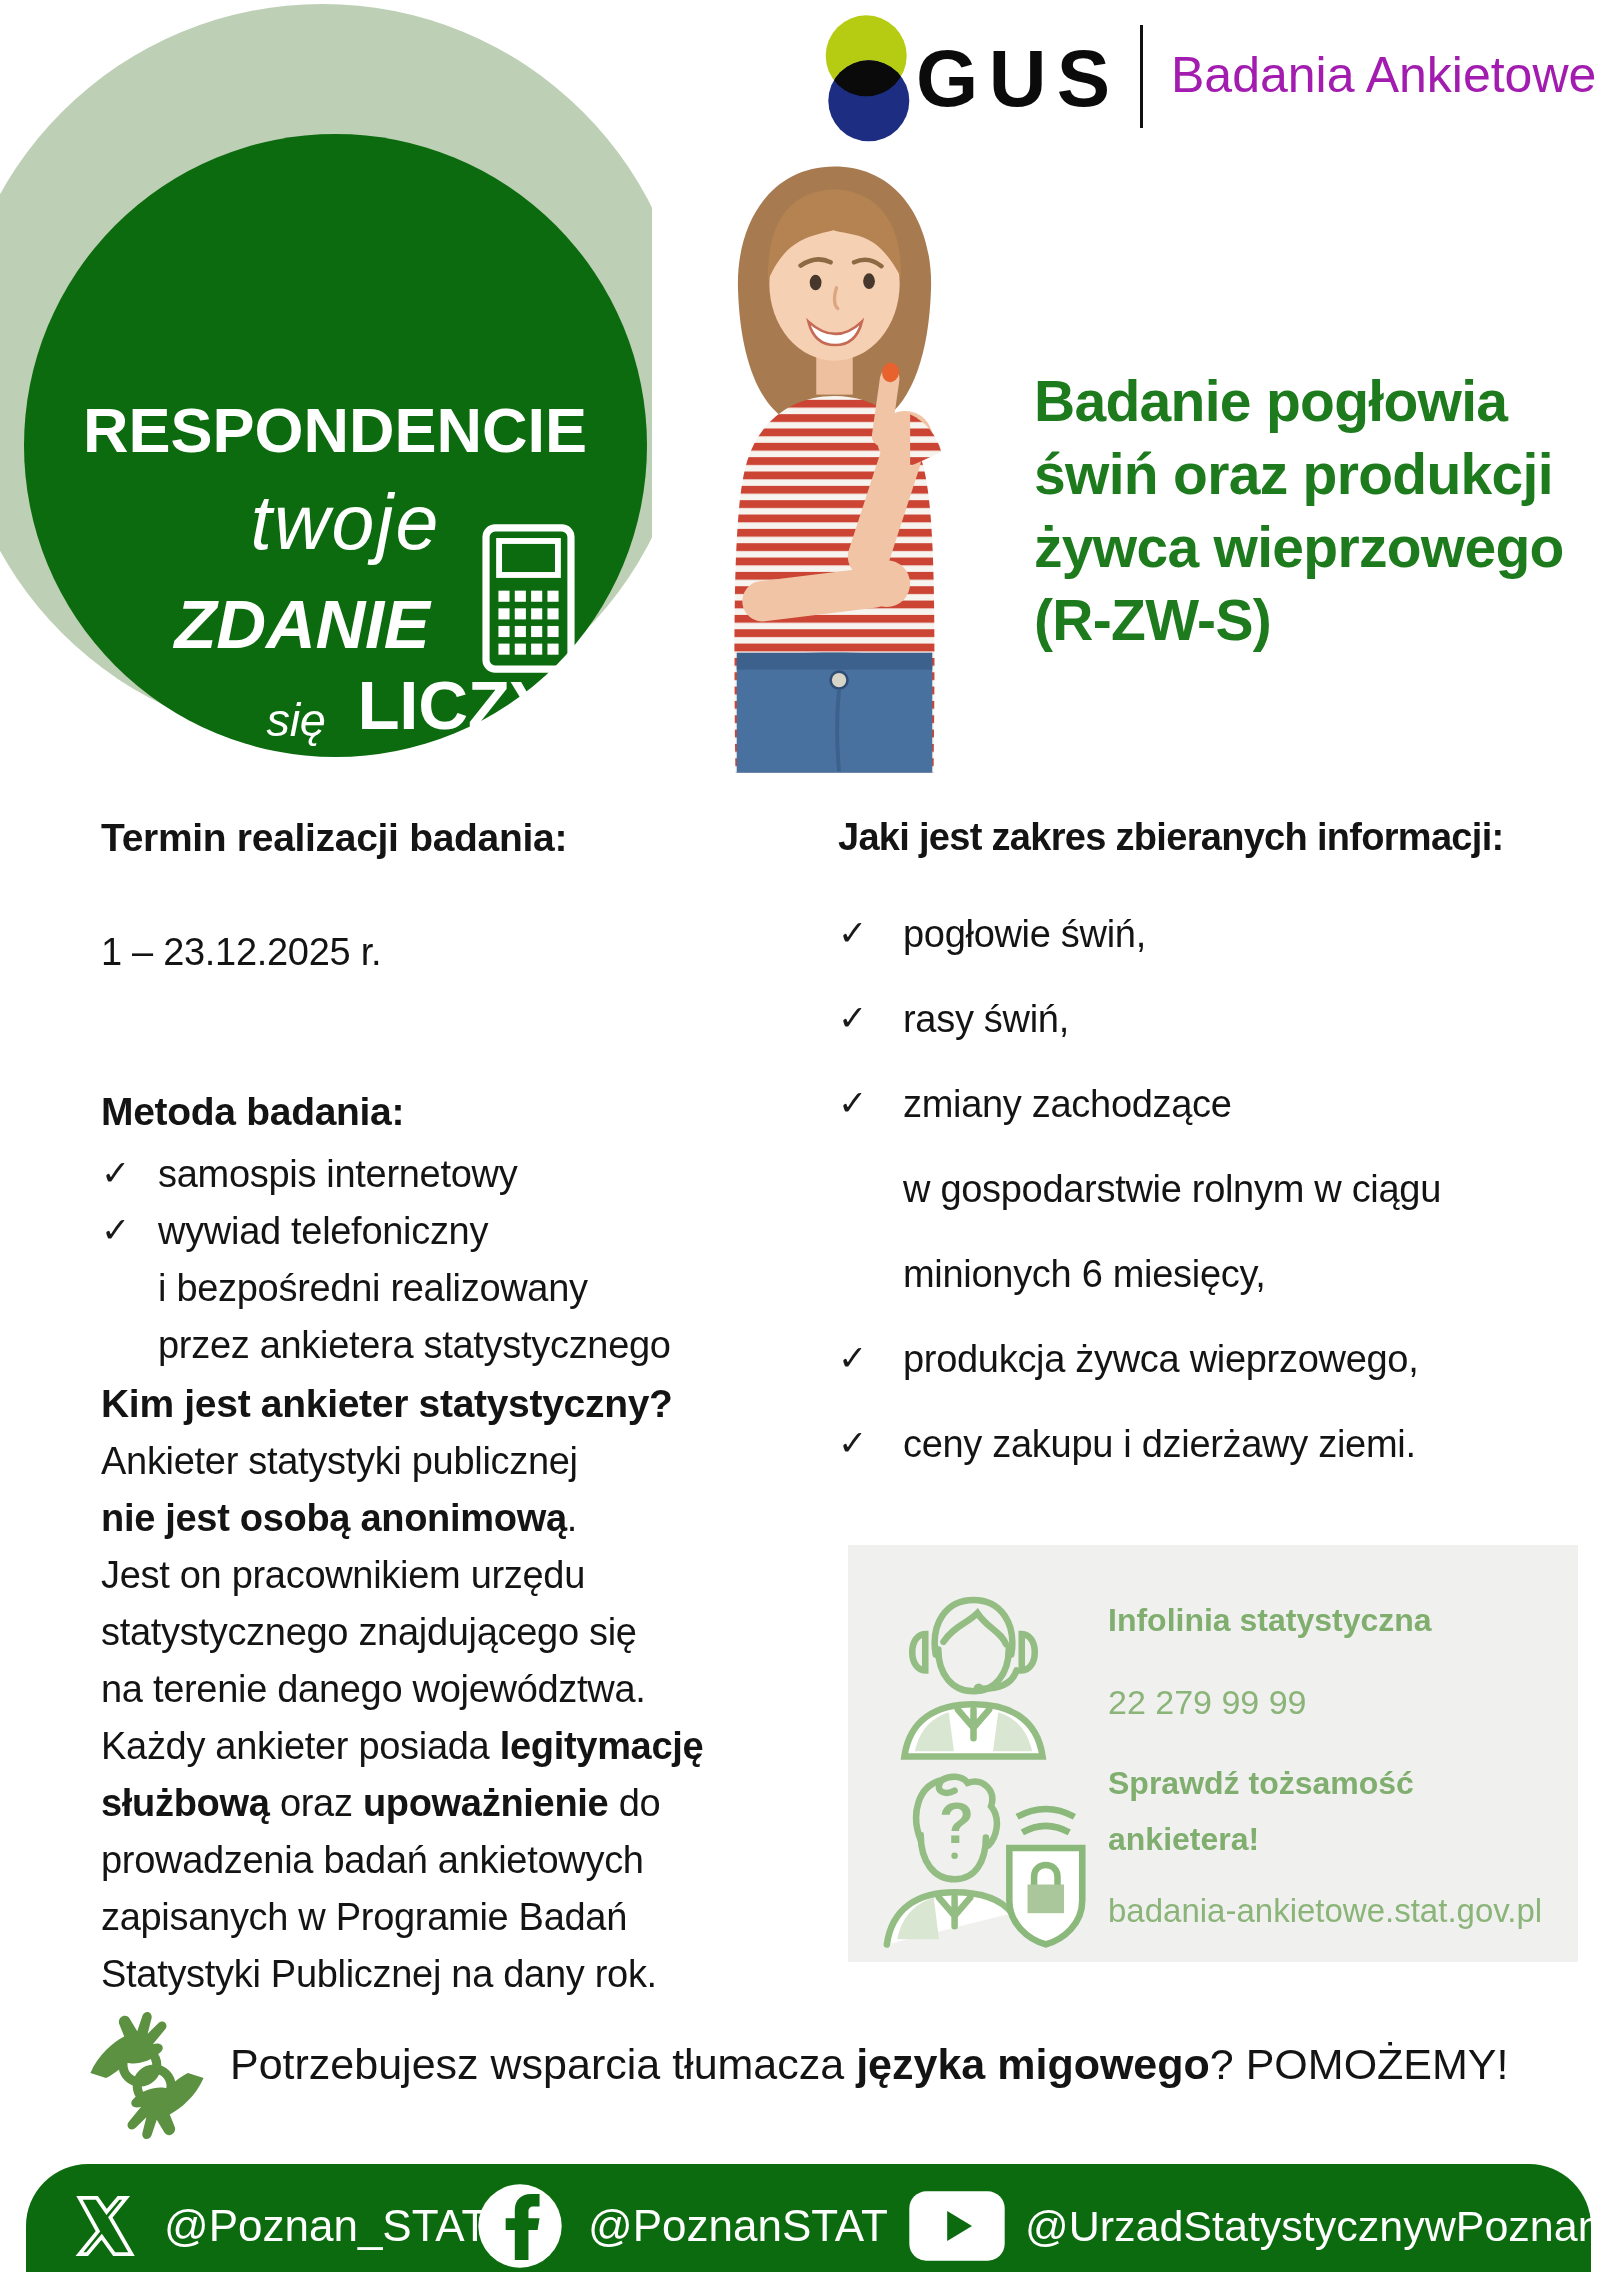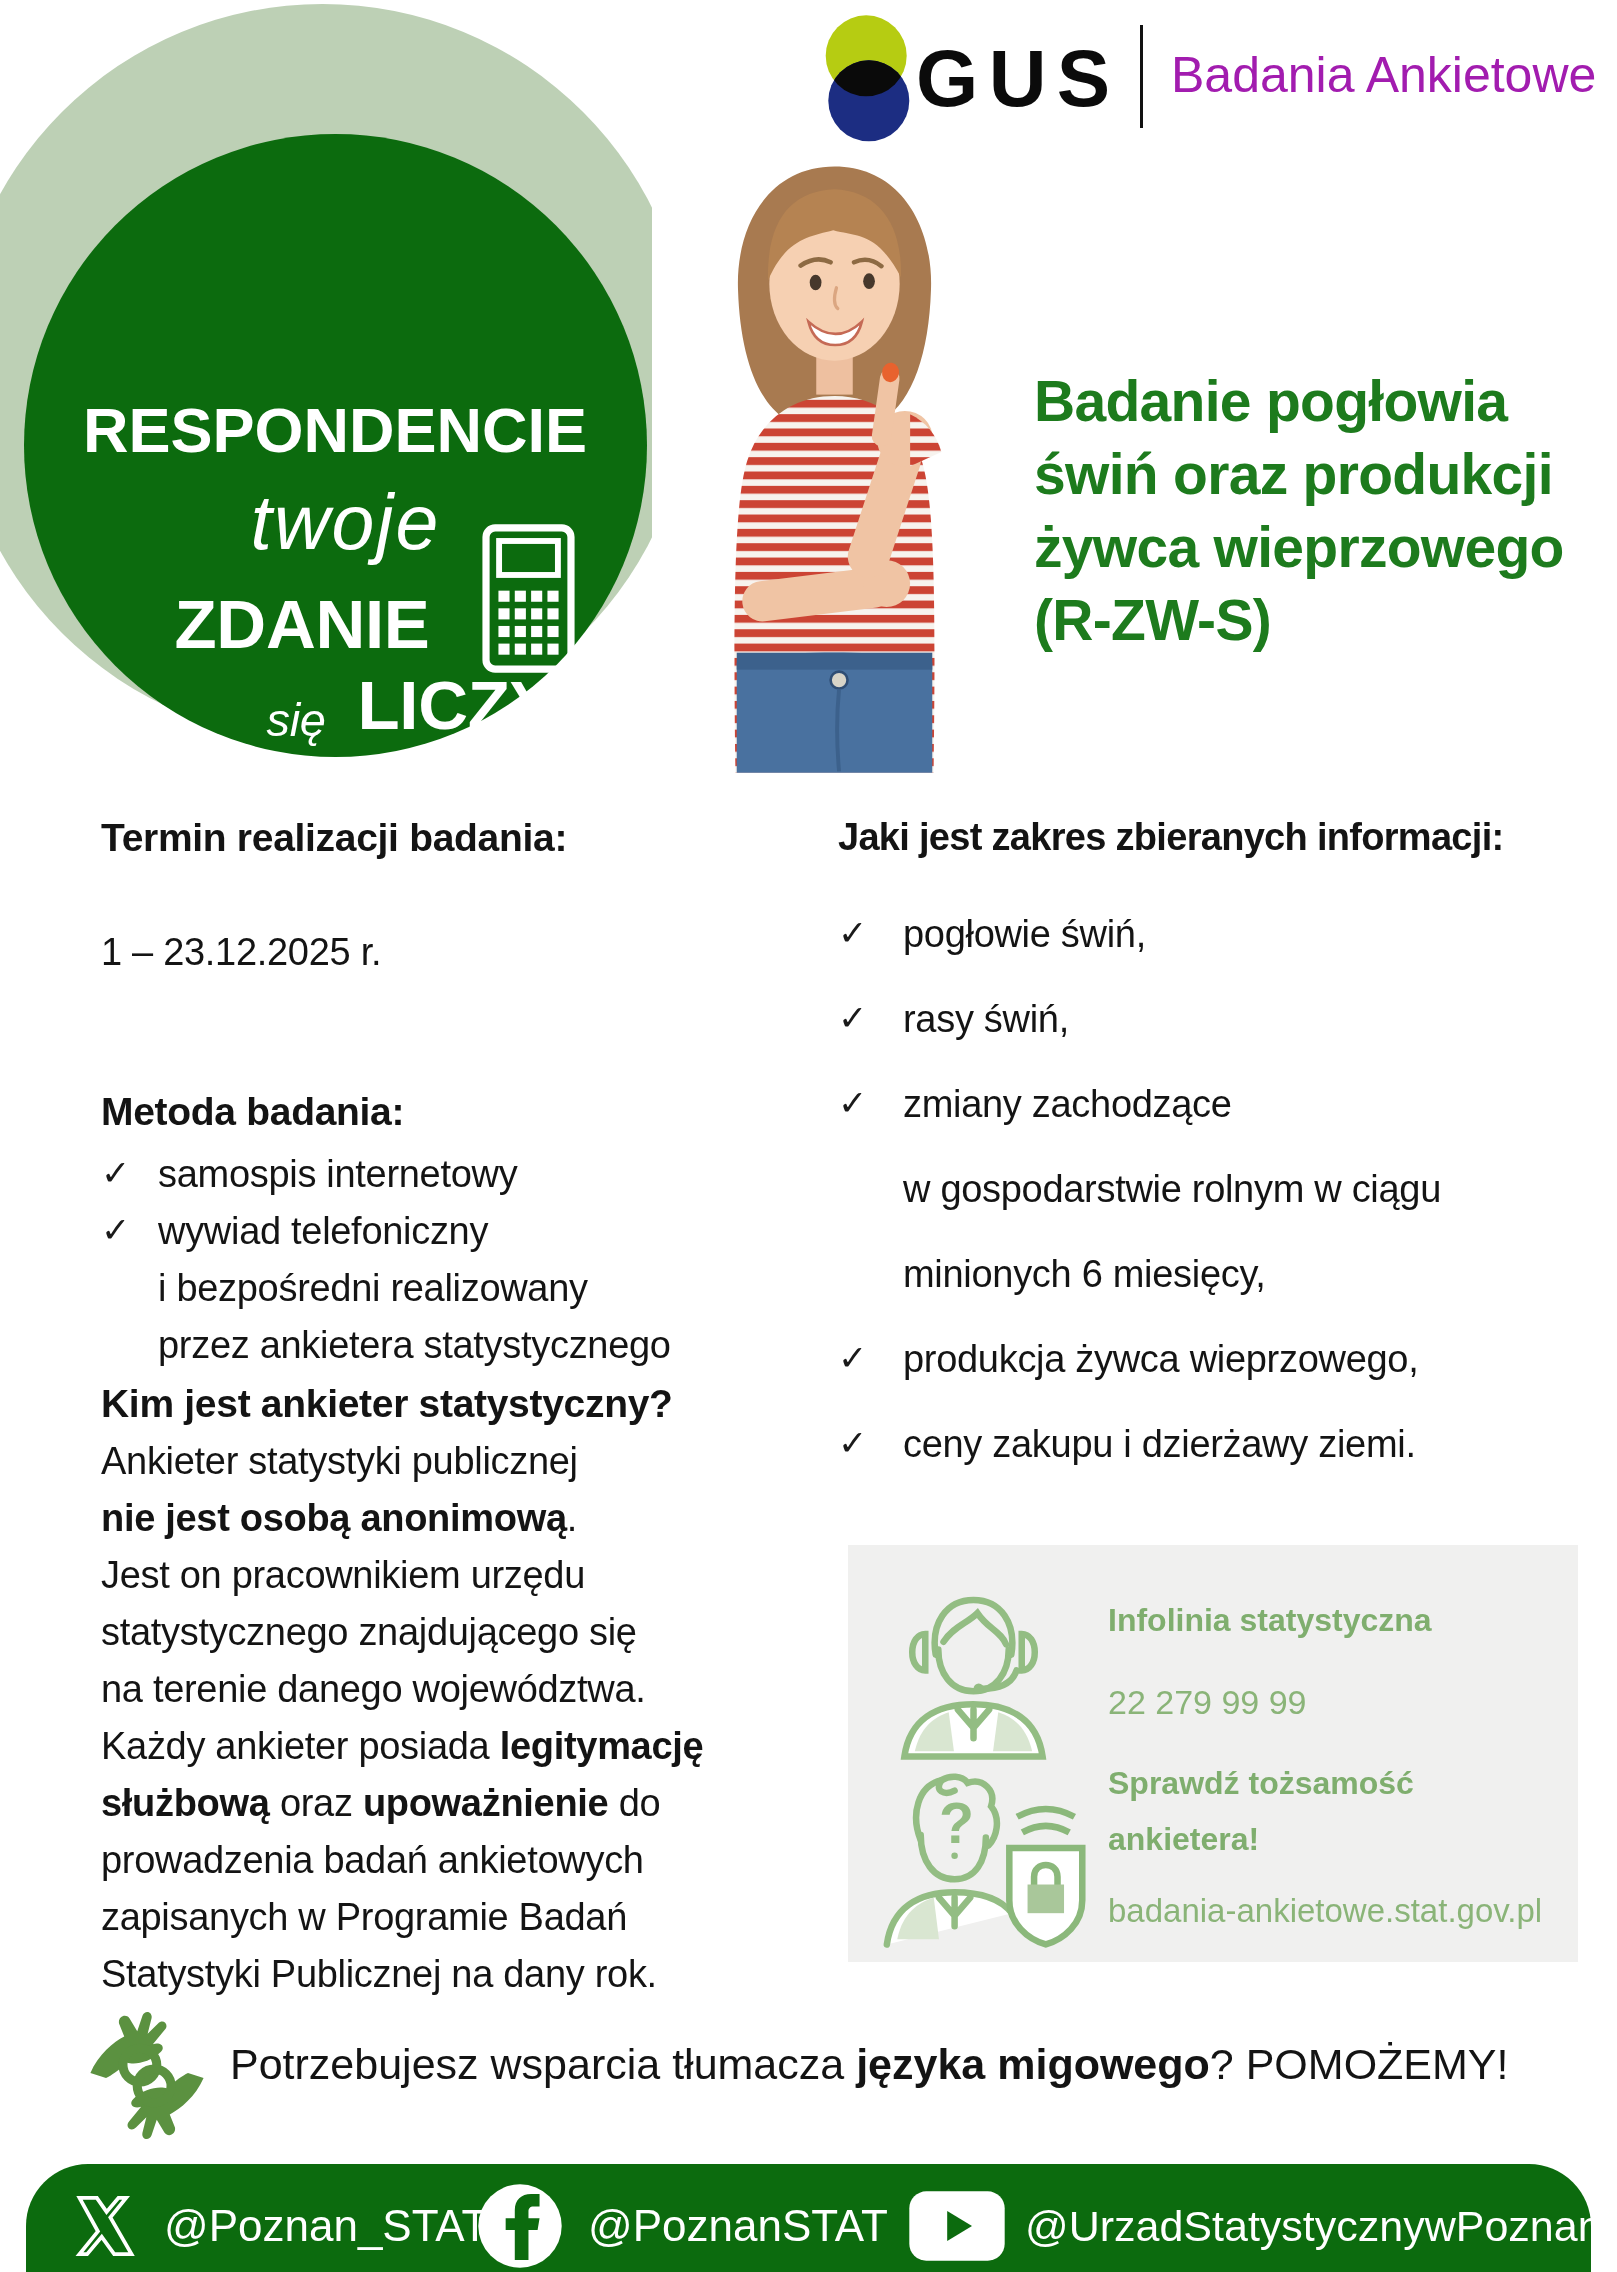--- a/index.html
+++ b/index.html
@@ -9,21 +9,21 @@
     letter-spacing:-0.3px;color:#141414;
   }
   .abs{position:absolute;}
 
   
   .pale-circle{left:-46px;top:3.9px;width:737px;height:737px;border-radius:50%;background:#bdd0b5;}
   .dark-circle{left:23.5px;top:134px;width:623px;height:623px;border-radius:50%;background:#0c6b0e;}
   .circle-word{position:absolute;color:#ffffff;white-space:nowrap;}
   .cw-respondencie{top:260px;left:0;width:100%;text-align:center;font-size:63px;font-weight:700;letter-spacing:0;}
   .cw-twoje{top:344px;left:227px;font-size:77px;font-style:italic;font-weight:400;letter-spacing:2px;}
-  .cw-zdanie{top:451px;left:151px;font-size:69px;font-weight:700;}
+  .cw-zdanie{top:451px;left:151px;font-size:69px;font-weight:700;font-style:italic;}
   .cw-sie{top:558px;left:243px;font-size:47px;font-style:italic;}
   .cw-liczy{top:532px;left:334px;font-size:69px;font-weight:700;}
   .calc{top:390px;left:458px;}
 
   
   .gus-logo{left:823px;top:14.3px;}
   .gus-text{left:916px;top:33px;font-size:80px;font-weight:700;letter-spacing:10.4px;color:#0b0b0b;}
   .header-divider{left:1140px;top:25px;width:3.3px;height:103px;background:#111;}
   .brand-text{left:1171px;top:46px;font-size:50px;color:#a21caf;letter-spacing:0;}
 

